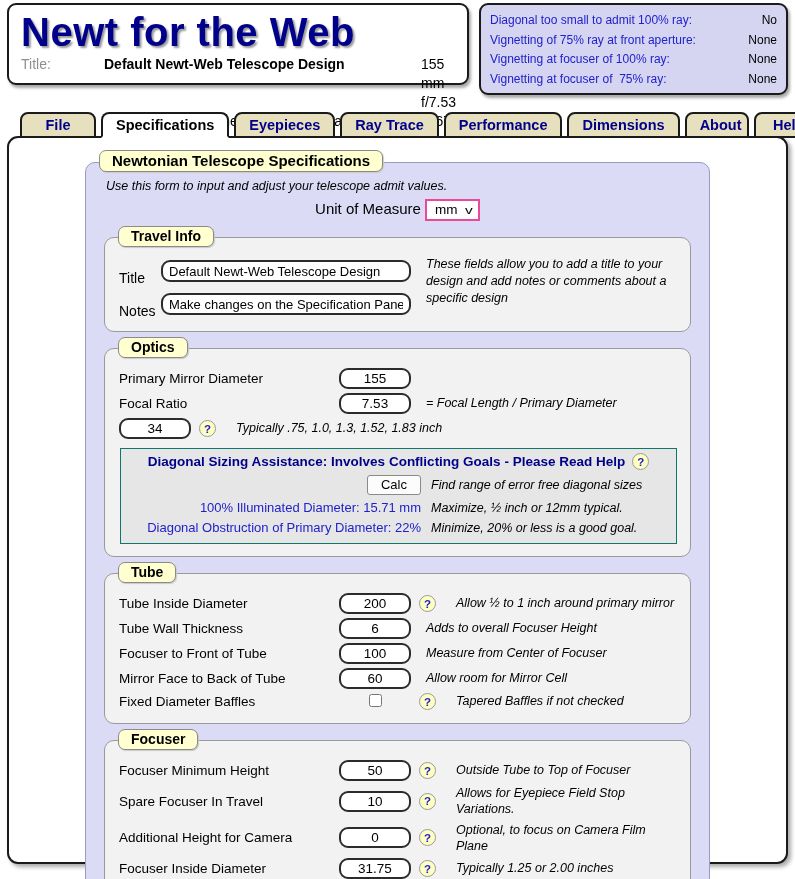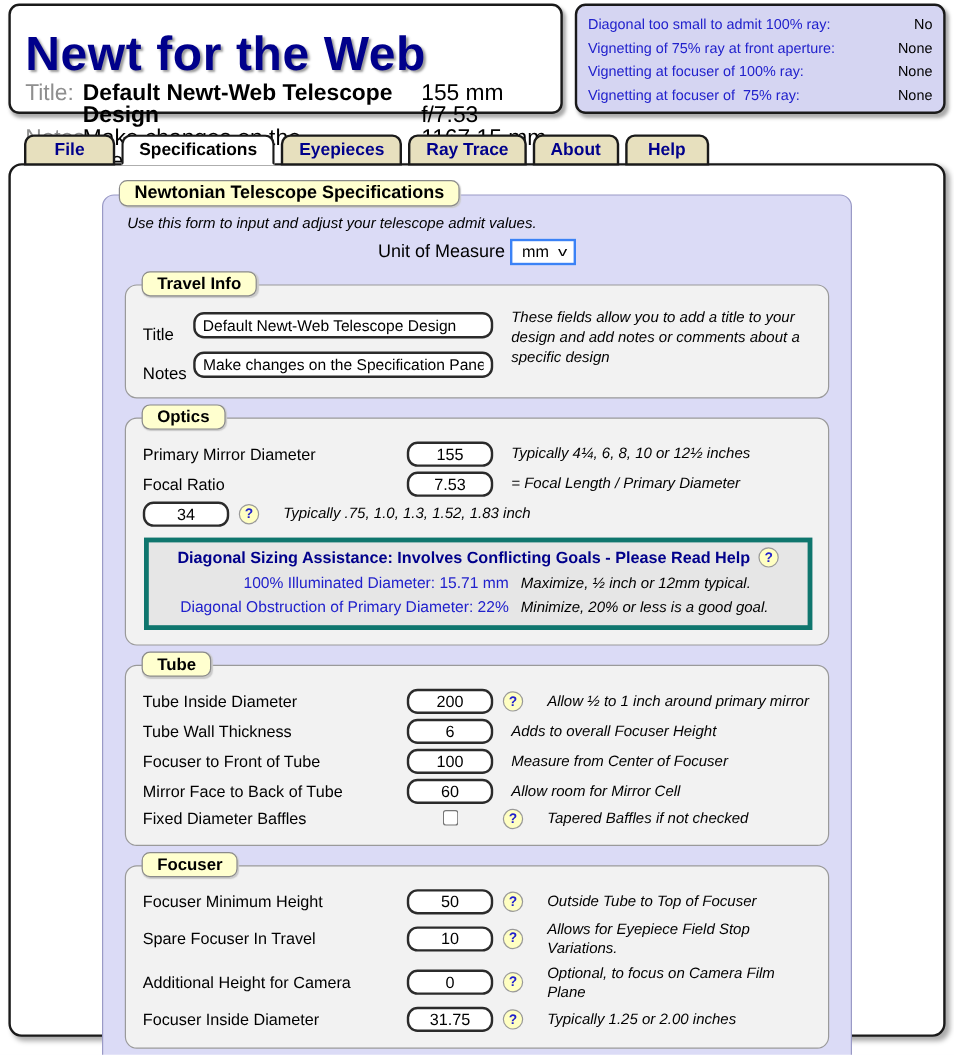--- a/index.html
+++ b/index.html
@@ -12,25 +12,25 @@
     --legend-bg:#ffffcf;
     --diag-bg:#e6e6e6;
     --border-dark:#1a1a1a;
   }
   *{box-sizing:border-box;margin:0;padding:0;}
   html,body{width:795px;background:#fff;font-family:"Liberation Sans","DejaVu Sans",sans-serif;color:#000;}
   body{position:relative;height:879px;overflow:hidden;}
 
   
   .hdr{position:relative;height:106px;}
-  .hdr-left{position:absolute;left:7px;top:3px;width:462px;height:92px;background:#fff;
-    border:2px solid var(--border-dark);border-radius:9px;box-shadow:2px 3px 3px #aaa;padding:17px 8px 0 12px;}
+  .hdr-left{position:absolute;left:7px;top:3px;width:462px;height:82px;background:#fff;
+    border:2px solid var(--border-dark);border-radius:9px;box-shadow:2px 3px 3px #aaa;padding:4px 8px 0 12px;}
   .app-title{font-size:40px;line-height:46px;font-weight:bold;color:var(--navy);
     text-shadow:2px 2px 2px #9a9a9a;letter-spacing:0.5px;}
-  .hdr-row{display:grid;grid-template-columns:48px 282px 1fr;font-size:19px;line-height:19px;align-items:baseline;}
+  .hdr-row{display:grid;grid-template-columns:48px 282px 1fr;font-size:14px;line-height:19px;align-items:baseline;gap:35px;}
   .hdr-lbl{color:#8f8f8f;}
   .hdr-title-val{font-weight:bold;}
   .hdr-right{position:absolute;left:479px;top:3px;width:309px;height:92px;background:var(--status-bg);
     border:2px solid var(--border-dark);border-radius:9px;box-shadow:2px 3px 3px #aaa;padding:6px 9px 0 9px;}
   .status-row{display:flex;justify-content:space-between;font-size:12px;line-height:19.5px;}
   .status-lbl{color:var(--blue);white-space:pre;}
   .status-val{color:#000;}
 
   
   .tabs{display:flex;margin:6px 0 -2px 20px;position:relative;z-index:3;}
@@ -46,21 +46,21 @@
   .main{position:relative;margin:0 7px;height:728px;background:#fff;
     border:2px solid var(--border-dark);border-radius:11px;box-shadow:3px 3px 4px #aaa;}
 
   
   .panel{position:relative;width:625px;margin:24px auto 0;background:var(--lavender);
     border:1px solid #9a9ac6;border-radius:10px;padding:16px 18px 14px;}
   .legend{position:absolute;top:-13px;left:13px;background:var(--legend-bg);border:1px solid #8a8a8a;
     border-radius:7px;padding:1px 12px 2px;font-weight:bold;font-size:15px;white-space:nowrap;box-shadow:1px 1px 1px #c9c9c9;}
   .intro{font-style:italic;font-size:12.5px;margin:0 0 6px 2px;}
   .unit-row{text-align:center;font-size:15px;margin:2px 0 8px;}
-  .unit-select{display:inline-flex;align-items:center;gap:9px;border:2px solid #3b82f6;background:#fff;
+  .unit-select{display:inline-flex;align-items:center;gap:9px;border:2px solid #ec4899;background:#fff;
     padding:1px 6px 2px 8px;font-size:13.5px;margin-left:4px;cursor:pointer;}
   .chev{font-size:11px;line-height:10px;transform:scaleX(1.4);}
 
   
   .section{position:relative;background:var(--section-bg);border:1px solid #9a9a9a;border-radius:10px;
     margin-top:16px;padding:15px 12px 9px 14px;}
   .section:first-of-type{margin-top:10px;}
   .section .legend{font-size:14px;top:-12px;}
 
   .frow{display:flex;align-items:center;margin:4px 0;font-size:13.5px;}
@@ -78,21 +78,21 @@
 
   
   .project-body{display:flex;align-items:flex-start;}
   .prow{display:flex;align-items:center;margin:3px 0;font-size:14px;}
   .prow-label{width:42px;flex:none;margin-top:14px;}
   .pinput{width:250px;height:22px;border:2px solid #2b2b2b;border-radius:9px;padding:0 6px;
     font-size:13px;font-family:inherit;background:#fff;}
   .phelp{flex:1;margin-left:15px;font-style:italic;font-size:12.5px;line-height:1.35;padding-top:3px;}
 
   
-  .diagbox{background:var(--diag-bg);border:4px solid #0f766e;margin:9px 1px 3px;padding:4px 8px 8px;}
+  .diagbox{background:var(--diag-bg);border:1px solid #0f766e;margin:9px 1px 3px;padding:4px 8px 8px;}
   .diag-head{display:flex;justify-content:center;align-items:center;gap:7px;font-weight:bold;
     color:var(--navy);font-size:13.5px;}
   .diag-head .qicon{margin-left:0;}
   .diag-row{display:flex;align-items:center;margin-top:5px;font-size:13px;}
   .diag-left{width:292px;flex:none;text-align:right;color:var(--blue);}
   .calc-btn{border:1px solid #8a8a8a;background:#fcfcfc;border-radius:3px;padding:1px 13px 2px;
     font-size:13px;font-family:inherit;cursor:pointer;}
   .diag-help{font-style:italic;font-size:12.5px;margin-left:10px;color:#000;}
 </style>
 </head>
@@ -131,20 +131,22 @@
       <span class="status-val">None</span>
     </div>
   </div>
 </div>
 
 <div class="tabs">
   <div class="tab tab-file">File</div>
   <div class="tab active">Specifications</div>
   <div class="tab">Eyepieces</div>
   <div class="tab">Ray Trace</div>
+  <div class="tab">Performance</div>
+  <div class="tab">Dimensions</div>
   <div class="tab tab-about">About</div>
   <div class="tab tab-help">Help</div>
 </div>
 
 <div class="main">
 
   <div class="panel">
     <div class="legend">Newtonian Telescope Specifications</div>
 
     <div class="intro">Use this form to input and adjust your telescope admit values.</div>
@@ -172,39 +174,42 @@
         <div class="phelp">These fields allow you to add a title to your design and add notes or comments about a specific design</div>
       </div>
     </div>
 
     <div class="section">
       <div class="legend">Optics</div>
 
       <div class="frow">
         <span class="frow-label">Primary Mirror Diameter</span>
         <input class="finput" type="text" value="155" style="">
-        <span class="fhelp noicon">Typically 4¼, 6, 8, 10 or 12½ inches</span>
       </div>
       <div class="frow">
         <span class="frow-label">Focal Ratio</span>
         <input class="finput" type="text" value="7.53" style="">
         <span class="fhelp noicon">= Focal Length / Primary Diameter</span>
       </div>
       <div class="frow">
         <input class="finput" type="text" value="34" style="">
         <span class="qicon">?</span>
         <span class="fhelp">Typically .75, 1.0, 1.3, 1.52, 1.83 inch</span>
       </div>
 
       <div class="diagbox">
         <div class="diag-head">
           <span>Diagonal Sizing Assistance: Involves Conflicting Goals - Please Read Help</span>
           <span class="qicon">?</span>
         </div>
         <div class="diag-row">
+          <span class="diag-left"><button class="calc-btn">Calc</button></span>
+          <span class="diag-help">Find range of error free diagonal sizes</span>
+        </div>
+        <div class="diag-row">
           <span class="diag-left">100% Illuminated Diameter: 15.71 mm</span>
           <span class="diag-help">Maximize, ½ inch or 12mm typical.</span>
         </div>
         <div class="diag-row">
           <span class="diag-left">Diagonal Obstruction of Primary Diameter: 22%</span>
           <span class="diag-help">Minimize, 20% or less is a good goal.</span>
         </div>
       </div>
     </div>
 

